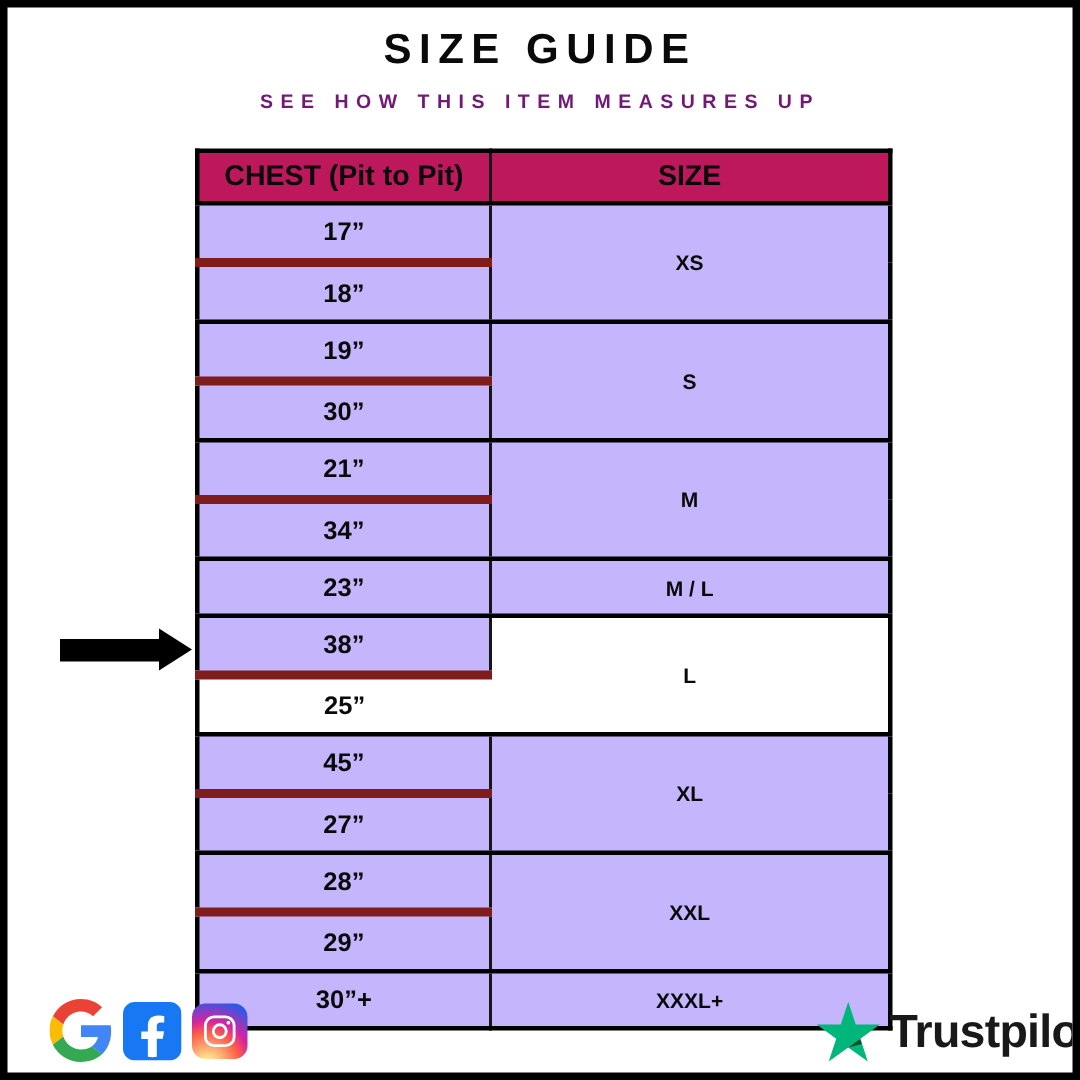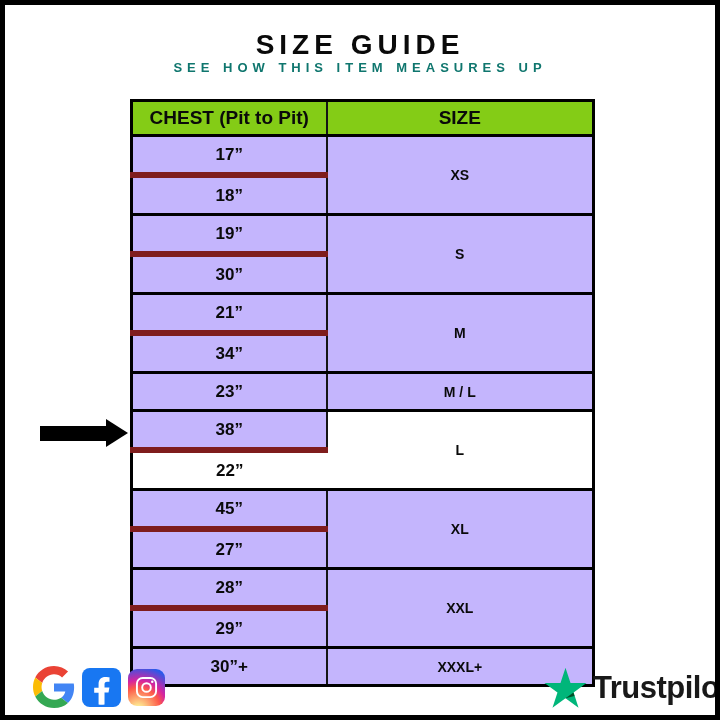--- a/index.html
+++ b/index.html
@@ -1,28 +1,28 @@
 <!DOCTYPE html>
 <html><head>
 <meta charset="utf-8">
 <style>
   html,body{margin:0;padding:0;background:#fff;font-family:"Liberation Sans",sans-serif;}
   .page{position:relative;width:720px;height:720px;box-sizing:border-box;border:5px solid #000;background:#fff;overflow:hidden;}
 
   
   .title{position:absolute;top:12px;left:0;width:100%;text-align:center;
-         font-size:28px;font-weight:800;letter-spacing:5px;color:#0a0a0a;margin-top:12px;}
+         font-size:28px;font-weight:800;letter-spacing:5px;color:#0a0a0a;}
   .subtitle{position:absolute;top:55px;left:0;width:100%;text-align:center;
-         font-size:13px;font-weight:700;letter-spacing:5px;color:#0f766e;}
+         font-size:13px;font-weight:700;letter-spacing:5px;color:#701a75;}
 
   
   table.size-table{position:absolute;left:125px;top:94px;width:465px;
          border-collapse:collapse;border:3px solid #000;table-layout:fixed;}
   col.c-chest{width:195px;}
-  .size-table th{background:#84cc16;height:30px;font-size:19px;font-weight:700;color:#0a0a0a;
+  .size-table th{background:#be185d;height:30px;font-size:19px;font-weight:700;color:#0a0a0a;
          text-align:center;vertical-align:middle;border-bottom:3px solid #000;}
   .size-table th.hdr-chest{border-right:2px solid #151515;}
   .size-table td{background:#c4b5fd;height:33px;text-align:center;vertical-align:middle;
          font-size:17px;font-weight:700;color:#0a0a0a;}
   .size-table td.chest{border-right:2px solid #151515;}
   .size-table td.size{font-size:14px;}
   .size-table tr.sub td{border-top:6px solid #7f1d1d;}
   .size-table tr.gs td{border-top:3px solid #000;}
   .size-table td.wht{background:#ffffff;}
   .size-table td.chest-hl{border-right:none;}
@@ -91,21 +91,21 @@
     </tr>
     <tr class="gs">
       <td class="chest">23”</td>
       <td class="size">M / L</td>
     </tr>
     <tr class="gs">
       <td class="chest">38”</td>
       <td class="size wht size-hl" rowspan="2">L</td>
     </tr>
     <tr class="sub">
-      <td class="chest wht chest-hl">22”</td>
+      <td class="chest wht chest-hl">25”</td>
     </tr>
     <tr class="gs">
       <td class="chest">45”</td>
       <td class="size" rowspan="2">XL</td>
     </tr>
     <tr class="sub">
       <td class="chest">27”</td>
     </tr>
     <tr class="gs">
       <td class="chest">28”</td>

